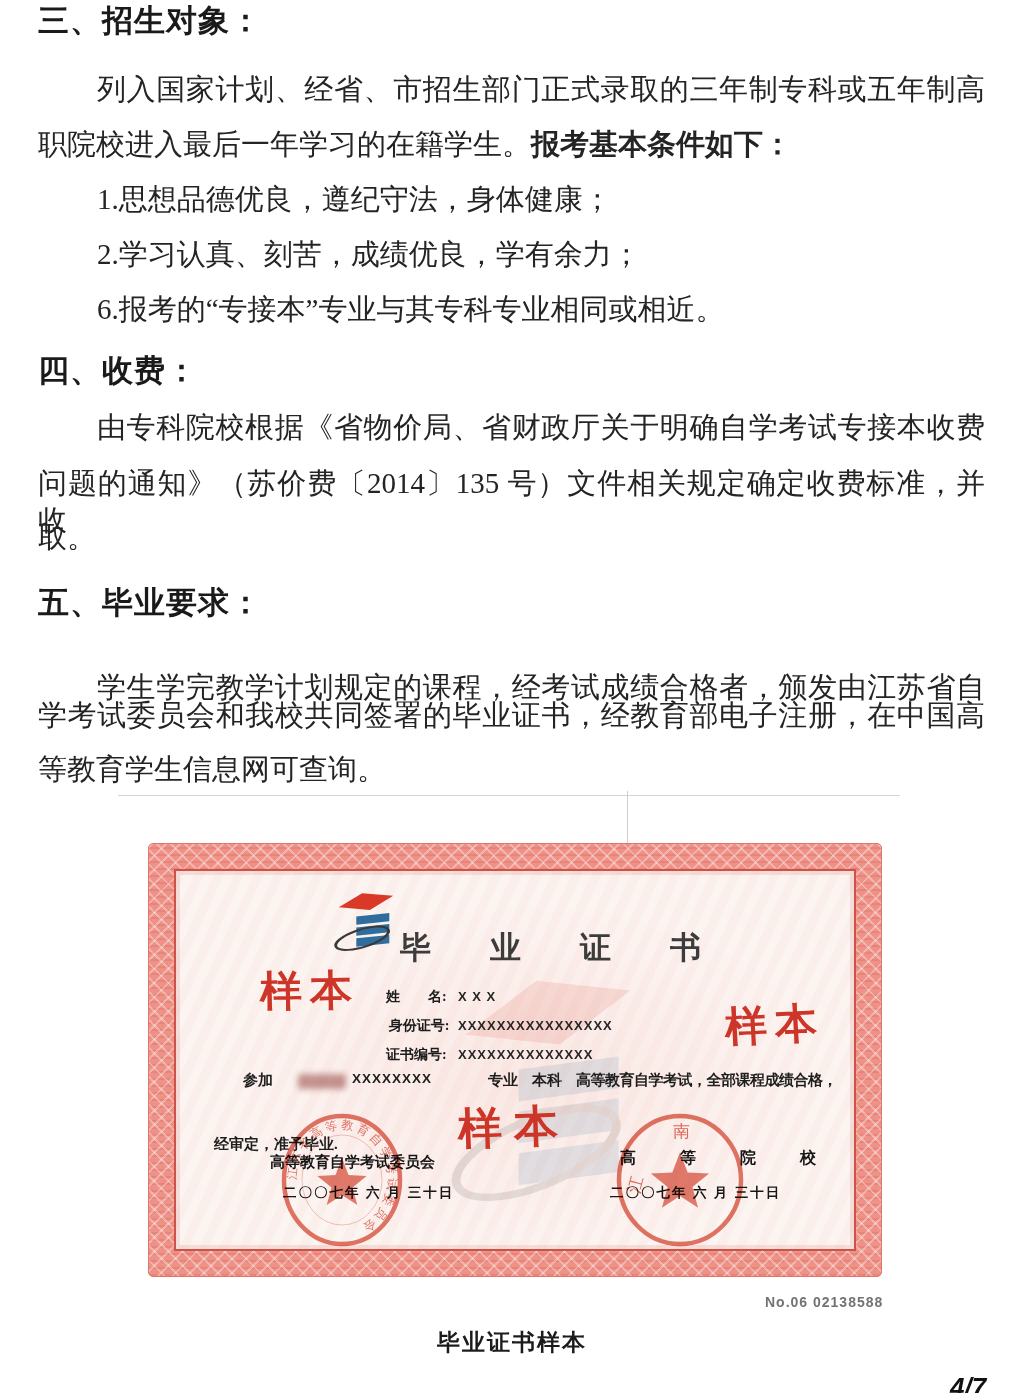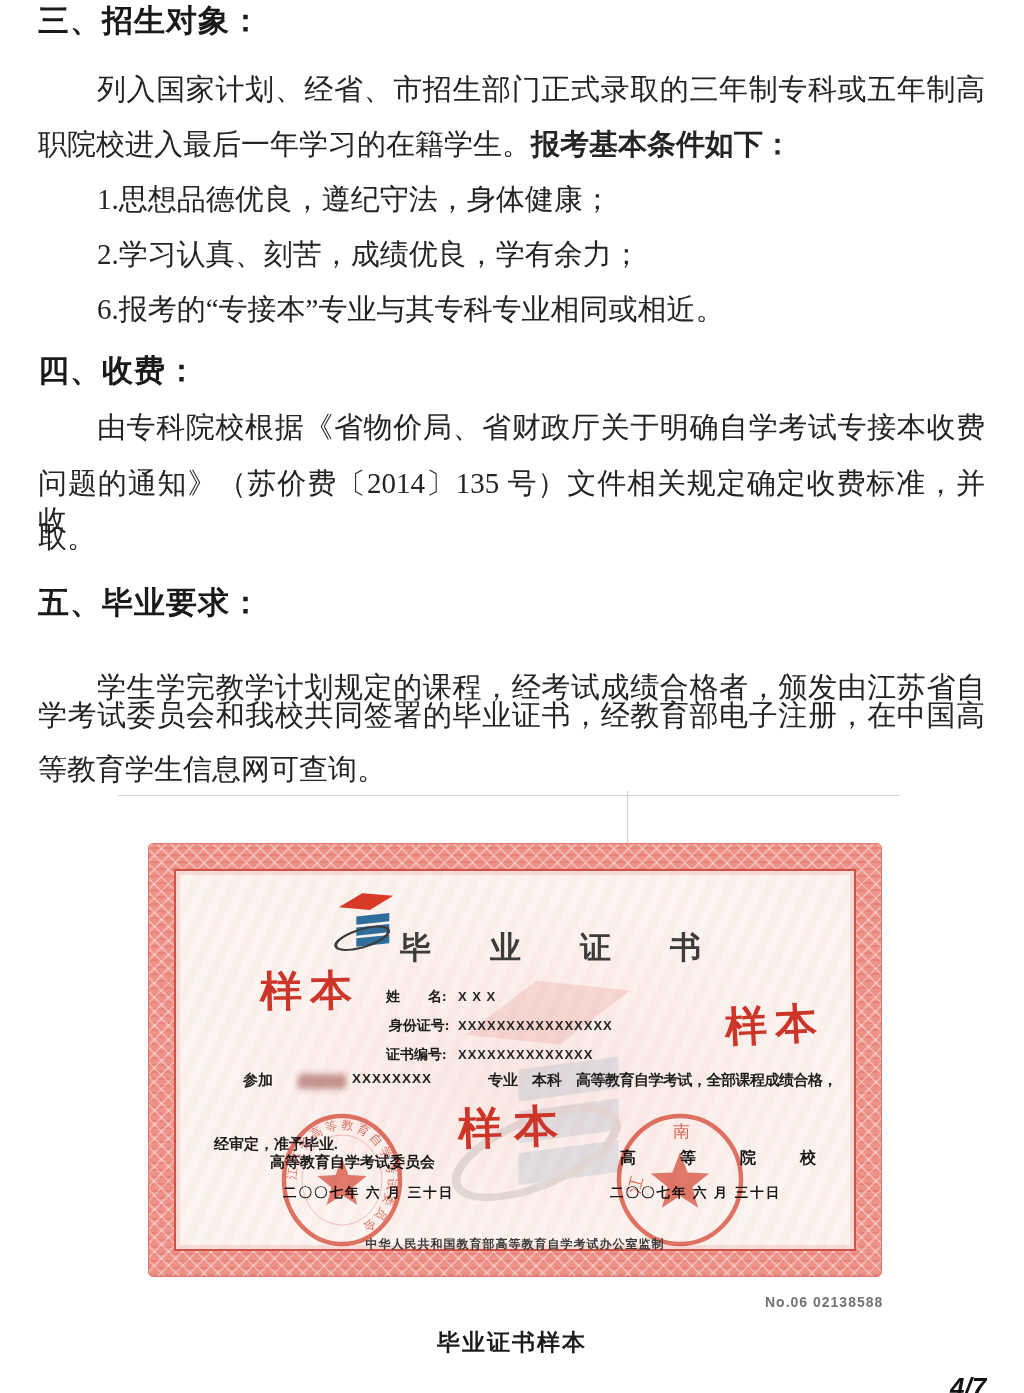--- a/index.html
+++ b/index.html
@@ -194,18 +194,17 @@
 
   <div class="issuer" style="left:472px;top:305px;font-size:16px;letter-spacing:14px;">高　等　院　校</div>
   <div class="issuer" style="left:462px;top:341px;font-size:13.5px;letter-spacing:2px;">二〇〇七年 六 月 三十日</div>
   <svg class="stamp" style="left:463px;top:266px;" width="138" height="142" viewBox="0 0 138 142">
     <ellipse cx="69" cy="71" rx="61" ry="64" fill="none" stroke="#d9523f" stroke-width="4.5" opacity="0.85"></ellipse>
     <path transform="translate(69,74) scale(1.18)" fill="#d9523f" opacity="0.8" d="M0,-26 L6.5,-8.9 L24.7,-8 L10.5,3.4 L15.3,21 L0,11 L-15.3,21 L-10.5,3.4 L-24.7,-8 L-6.5,-8.9 Z"></path>
     <text x="62" y="28" font-size="17" fill="#d9523f" opacity="0.9">南</text>
     <text x="16" y="82" font-size="17" fill="#d9523f" opacity="0.9" transform="rotate(-75 24 76)">江</text>
   </svg>
 
-  <div class="cert-footer">中华人民共和国教育部高等教育自学考试办公室监制</div>
 </div>
 
 <div class="serial">No.06 02138588</div>
 <div class="caption">毕业证书样本</div>
 <div class="page-num">4/7</div>
 
 </body></html>

